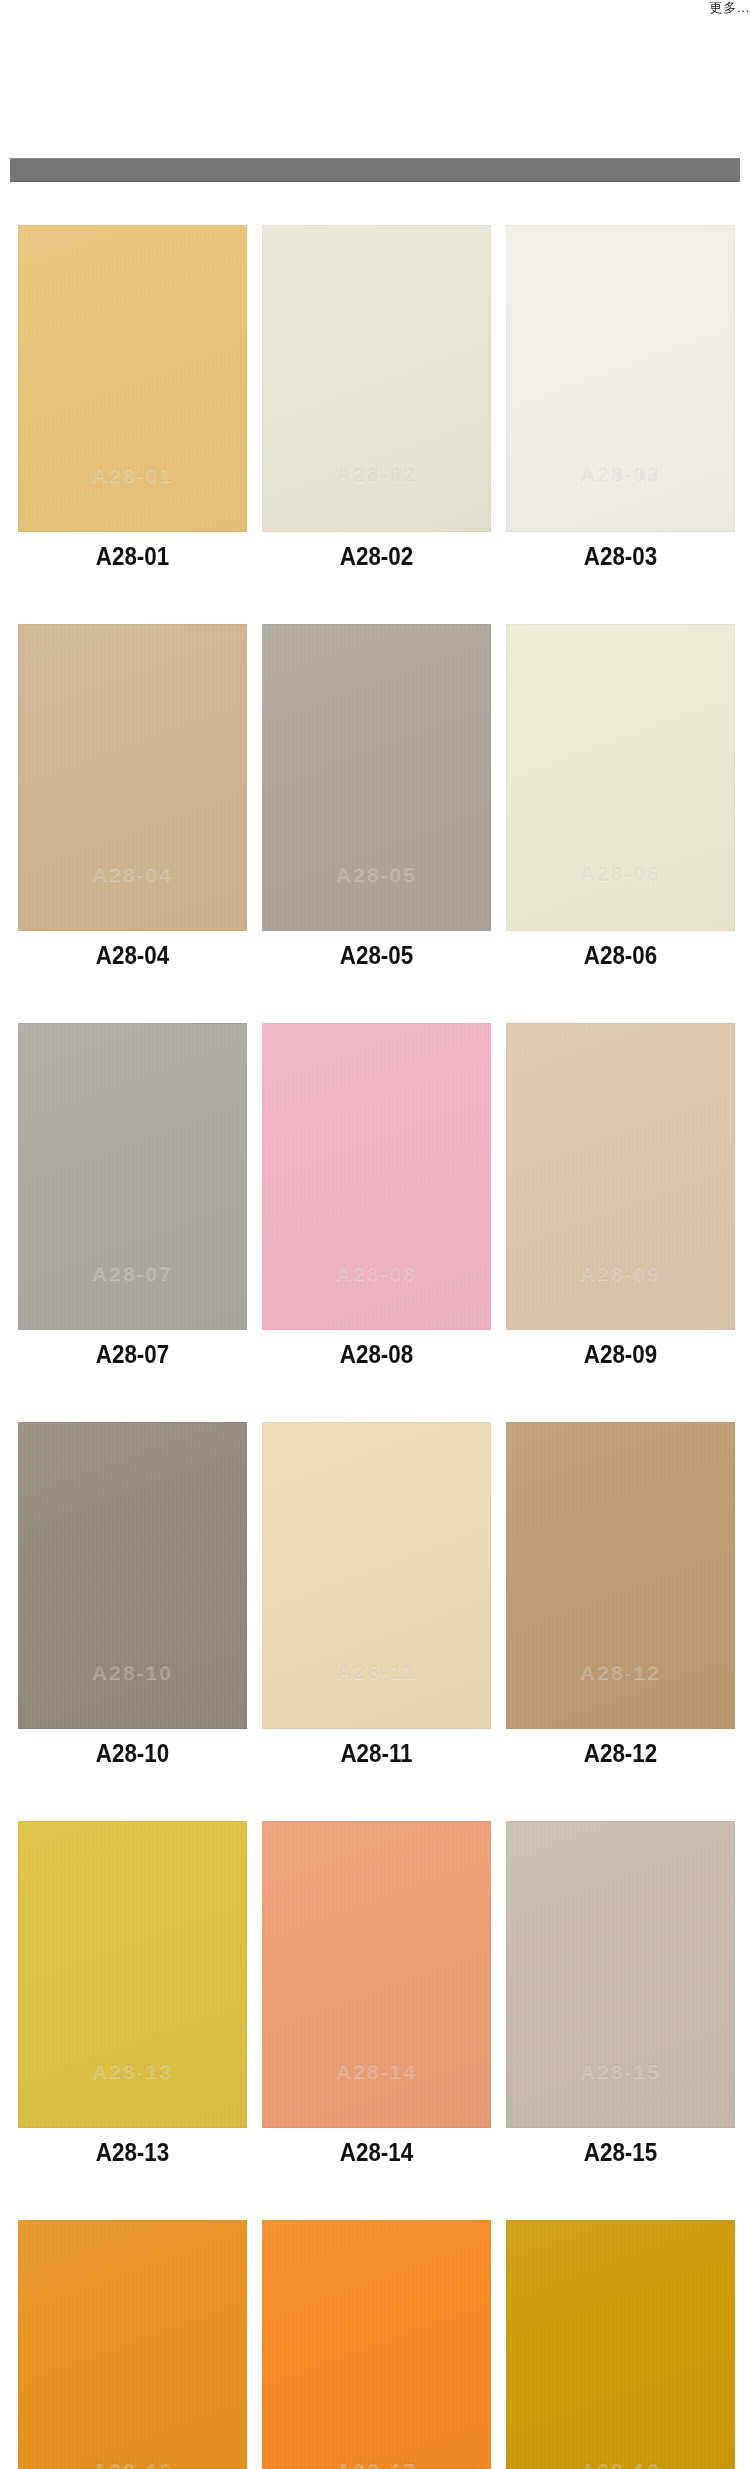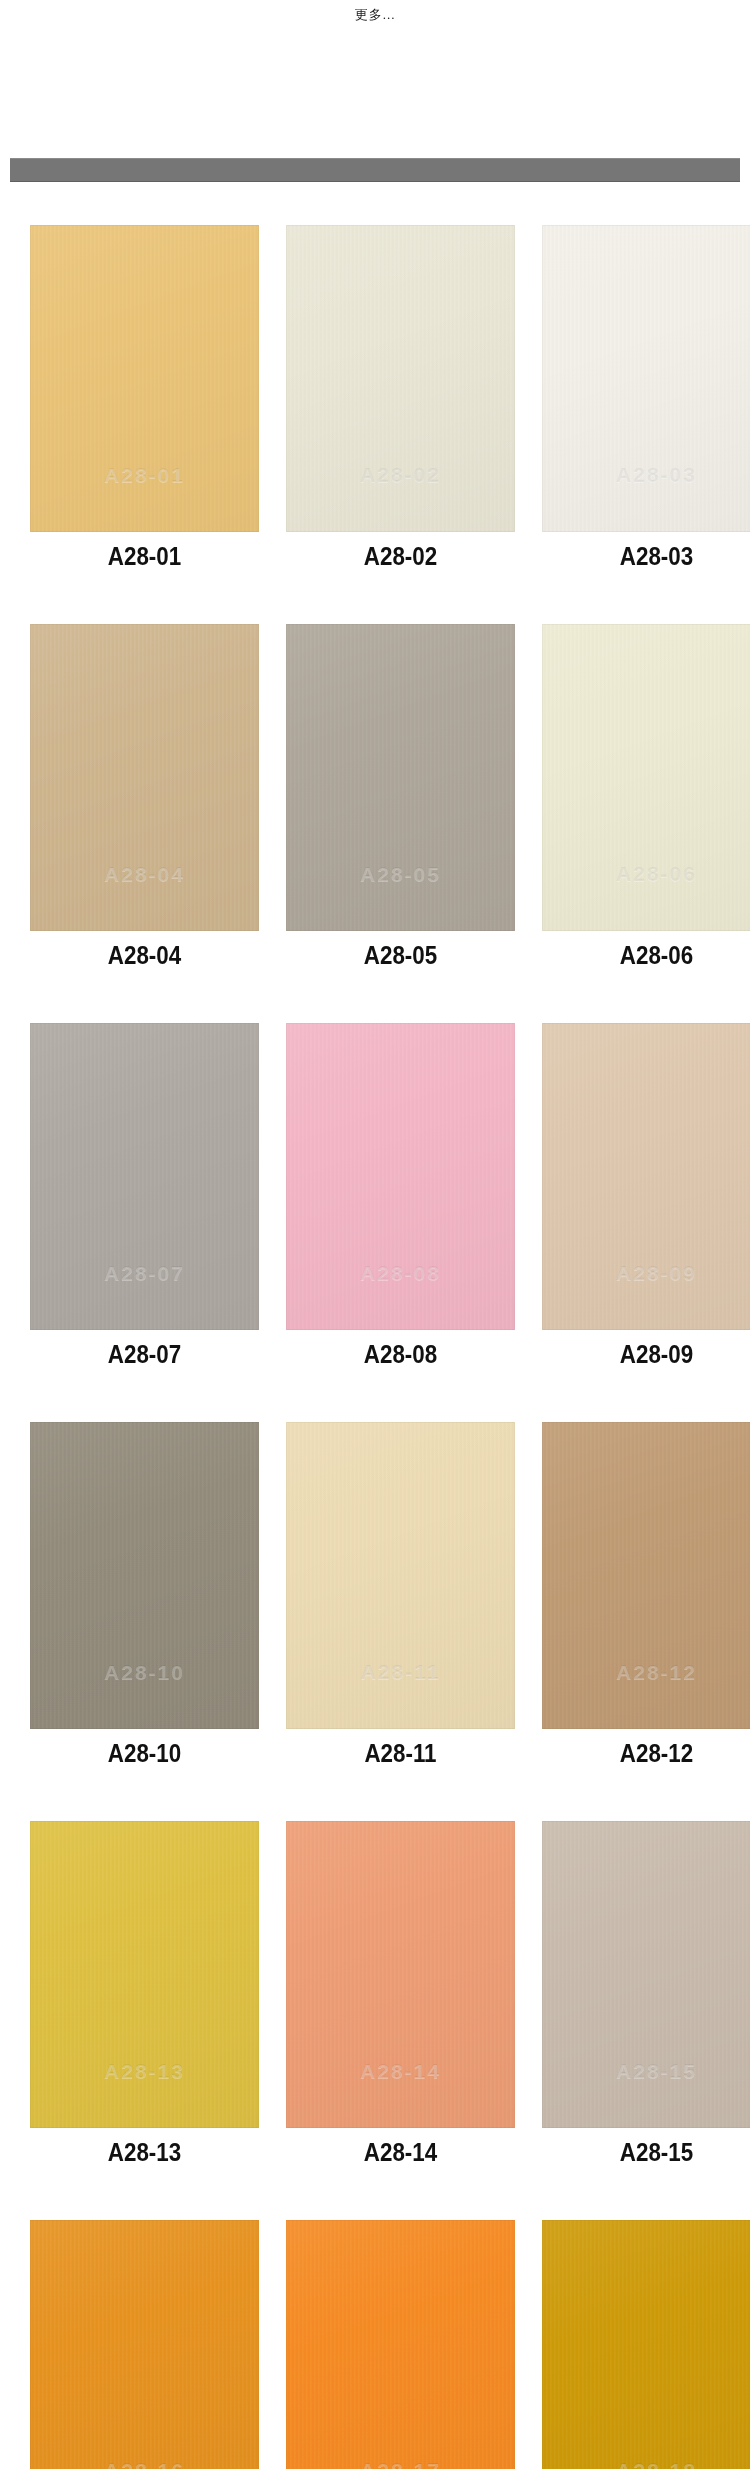--- a/index.html
+++ b/index.html
@@ -16,26 +16,25 @@
   }
 
   .page {
     width: 750px;
     position: relative;
   }
 
   
   .more-line {
     width: 100%;
-    text-align: center;
+    text-align: right;
     font-family: "Liberation Serif", serif;
     font-size: 13px;
     color: #1a1a1a;
     letter-spacing: 1px;
-    padding-top: 7px;
     height: 22px;
     line-height: 16px;
   }
 
   
   .title {
     width: 100%;
     text-align: center;
     font-family: "Liberation Sans", sans-serif;
     font-weight: bold;
@@ -71,21 +70,20 @@
   .swatch-row {
     display: flex;
     width: 750px;
     padding-left: 18px;
     box-sizing: border-box;
     margin-bottom: 48px;
   }
   .swatch-cell {
     width: 229px;
     margin-right: 15px;
-    margin-left: 12px;
   }
   .swatch-cell:last-child { margin-right: 0; }
 
   .swatch-chip {
     width: 229px;
     height: 307px;
     position: relative;
     overflow: hidden;
     box-shadow: inset 0 0 0 1px rgba(0,0,0,0.045);
   }

